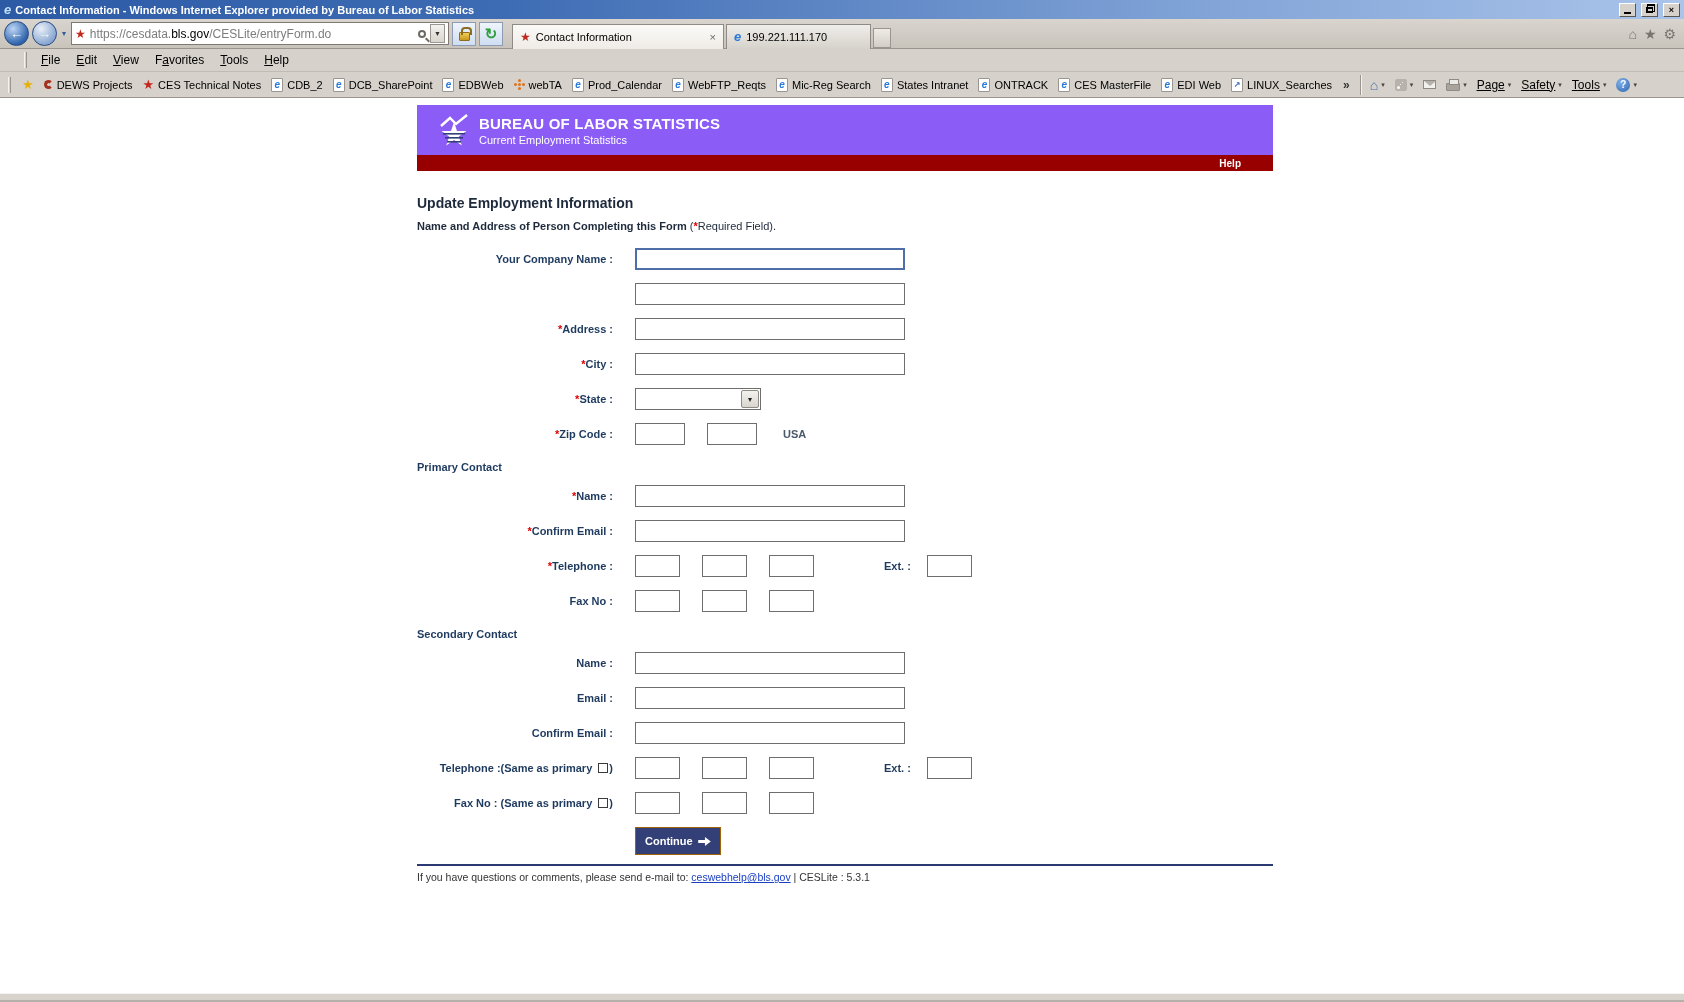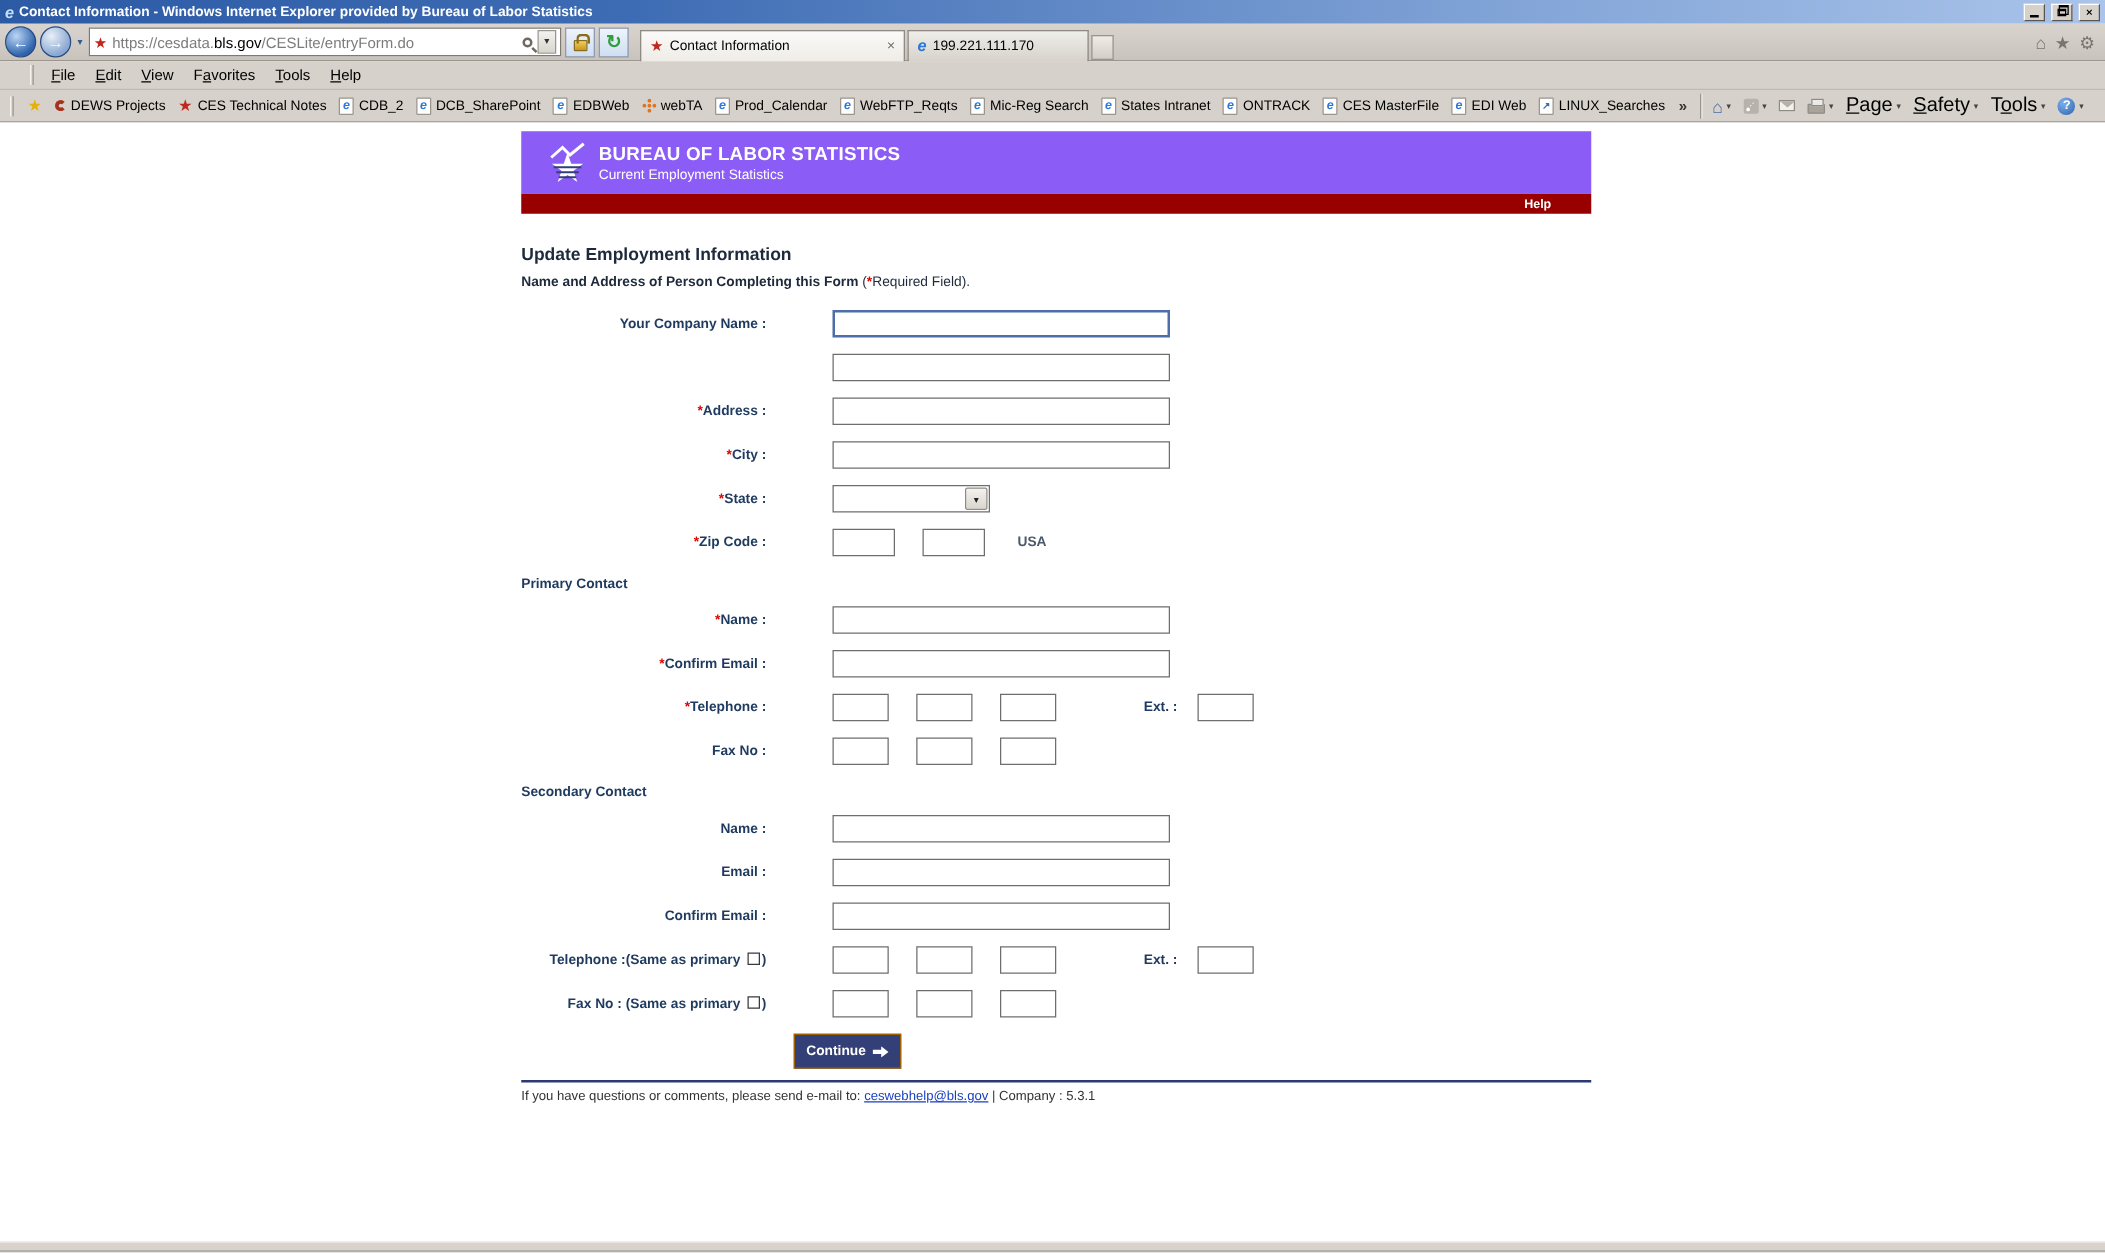--- a/index.html
+++ b/index.html
@@ -83,38 +83,38 @@
   .ico-home{ color:#4a6da8; font-size:14px; line-height:1; }
   .ico-feed{ width:12px; height:12px; background:#b7b3ac; border-radius:2px; position:relative; }
   .ico-feed::after{ content:""; position:absolute; left:2px; bottom:2px; width:3px; height:3px; border-radius:50%; background:#fff;
     box-shadow:2px -3px 0 -1px #fff, 4px -5px 0 -1px #fff; }
   .ico-mail{ width:13px; height:9px; background:#f3f1ee; border:1px solid #8f8b84; position:relative; }
   .ico-mail::before{ content:""; position:absolute; left:0; top:0; border-left:6px solid transparent; border-right:6px solid transparent; border-top:5px solid #b5b1aa; }
   .ico-printer{ width:14px; height:8px; background:#a8a49c; border:1px solid #8f8b84; border-radius:1px; position:relative; margin-top:5px; }
   .ico-printer::before{ content:""; position:absolute; left:2px; top:-5px; width:8px; height:4px; background:#eceae6; border:1px solid #8f8b84; }
   .ico-help{ width:14px; height:14px; border-radius:50%; background:radial-gradient(circle at 35% 30%, #7db0ec, #2f64ad); color:#fff;
     font-size:10px; font-weight:bold; display:flex; align-items:center; justify-content:center; }
-  .cmd-label{ font-size:16px; }
+  .cmd-label{ font-size:12px;text-decoration:underline; }
 
   
   .page{ height:895px; background:#fff; }
   .content{ width:856px; margin-left:417px; padding-top:7px; }
   .brand{ height:50px; background:#8b5cf6; display:flex; align-items:center; padding-left:22px; gap:10px; }
   .brand-title{ color:#fff; font-weight:bold; font-size:15px; letter-spacing:.2px; }
   .brand-sub{ color:#fff; font-size:11px; margin-top:2px; }
   .redband{ height:16px; background:#980000; display:flex; align-items:center; justify-content:flex-end; padding-right:32px; }
   .help-link{ color:#fff; font-size:10px; font-weight:bold; text-decoration:none; }
 
   .h1{ margin-top:24px; font-size:14px; font-weight:bold; color:#1E2A3C; }
   .intro{ margin-top:9px; font-size:11px; color:#1E2A3C; }
   .intro .b{ font-weight:bold; }
   .req{ color:#E00000; font-weight:bold; }
 
   .form-rows{ margin-top:16px; }
-  .row{ display:flex; align-items:center; margin-bottom:13px;gap:31px; }
+  .row{ display:flex; align-items:center; margin-bottom:13px; }
   .lbl{ width:196px; text-align:right; font-weight:bold; font-size:11px; color:#1E3A5F; flex:none; }
   .fld{ margin-left:22px; display:flex; align-items:center; }
   input.txt{ width:270px; height:22px; border:1px solid #6e6e6e; background:#fff; font-size:12px; padding:1px 3px; font-family:"Liberation Sans",sans-serif; }
   input.txt.focused{ border:2px solid #4D6EA8; }
   input.box{ width:50px; height:22px; border:1px solid #6e6e6e; background:#fff; font-size:12px; padding:1px 3px; margin-right:22px; font-family:"Liberation Sans",sans-serif; }
   input.box.tel{ width:45px; }
   .country{ font-size:11px; color:#4a5a6a; margin-left:4px; font-weight:bold; }
   .select{ width:126px; height:22px; border:1px solid #6e6e6e; background:#fff; display:flex; justify-content:flex-end; align-items:center; padding:1px; }
   .select-btn{ width:18px; height:18px; background:linear-gradient(#f4f2ef,#d9d5ce); border:1px solid #8f8b84; border-radius:2px;
     display:flex; align-items:center; justify-content:center; font-size:8px; color:#222; }
@@ -460,18 +460,18 @@
       <div class="continue-wrap">
         <button class="continue">
           <span>Continue</span>
           <svg width="13" height="9" viewBox="0 0 14 10">
               <path d="M0 3.2h7.5V0L14 5 7.5 10V6.8H0z" fill="#fff"></path>
             </svg>
         </button>
       </div>
 
       <div class="rule"></div>
-      <div class="footer"><span>If you have questions or comments, please send e-mail to: </span><a href="#">ceswebhelp@bls.gov</a><span> | Company : 5.3.1</span></div>
+      <div class="footer"><span>If you have questions or comments, please send e-mail to: </span><a href="#">ceswebhelp@bls.gov</a><span> | CESLite : 5.3.1</span></div>
     </div>
   </div>
 </div>
 
 <div class="statusbar"></div>
 
 </body></html>

